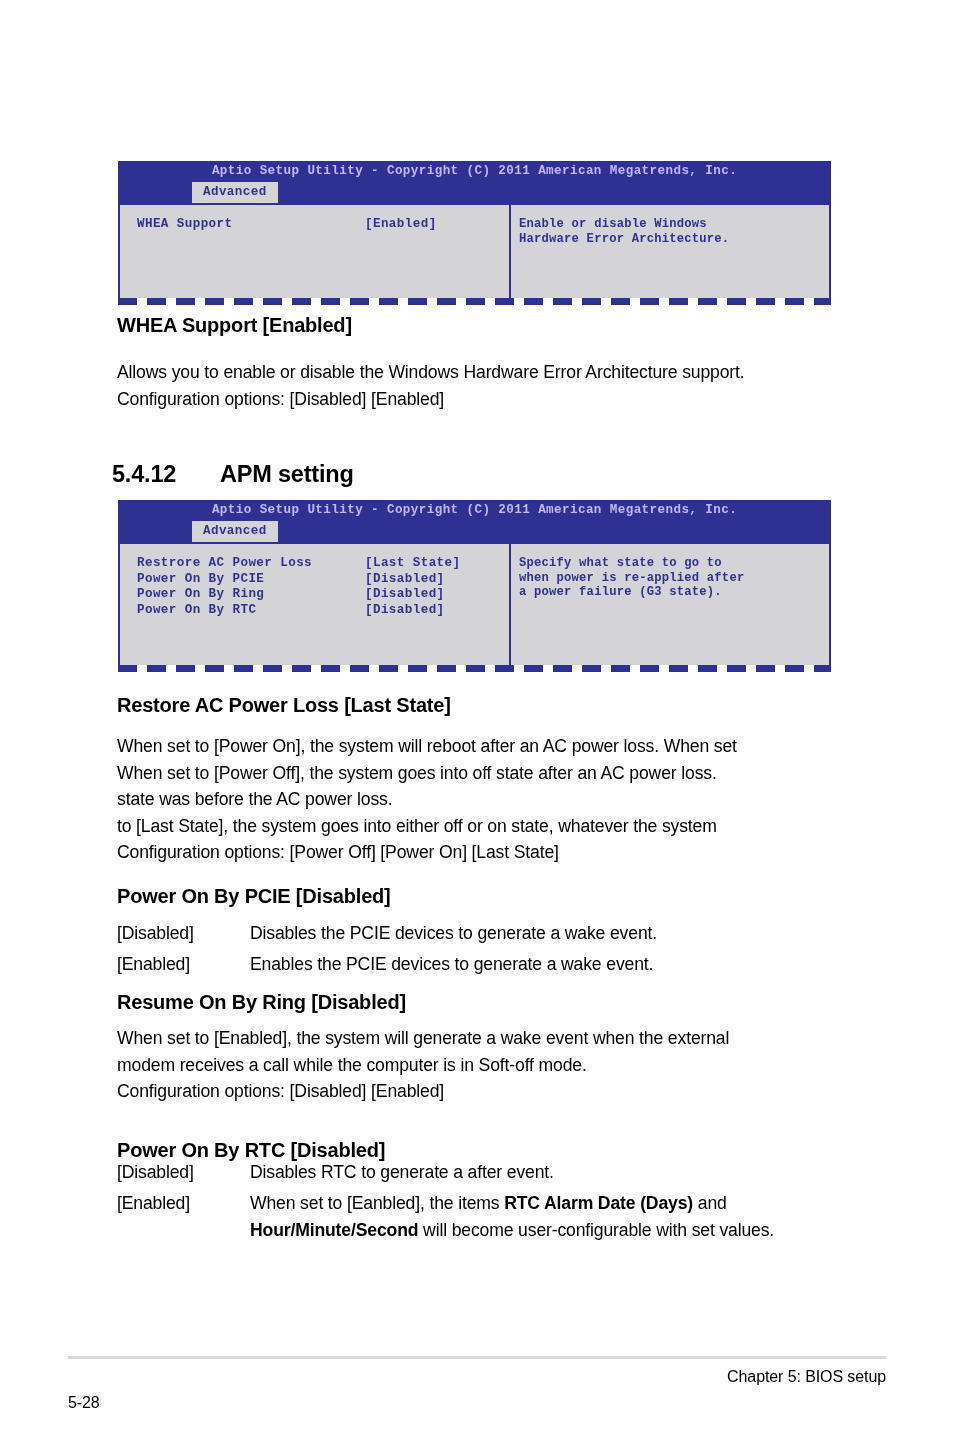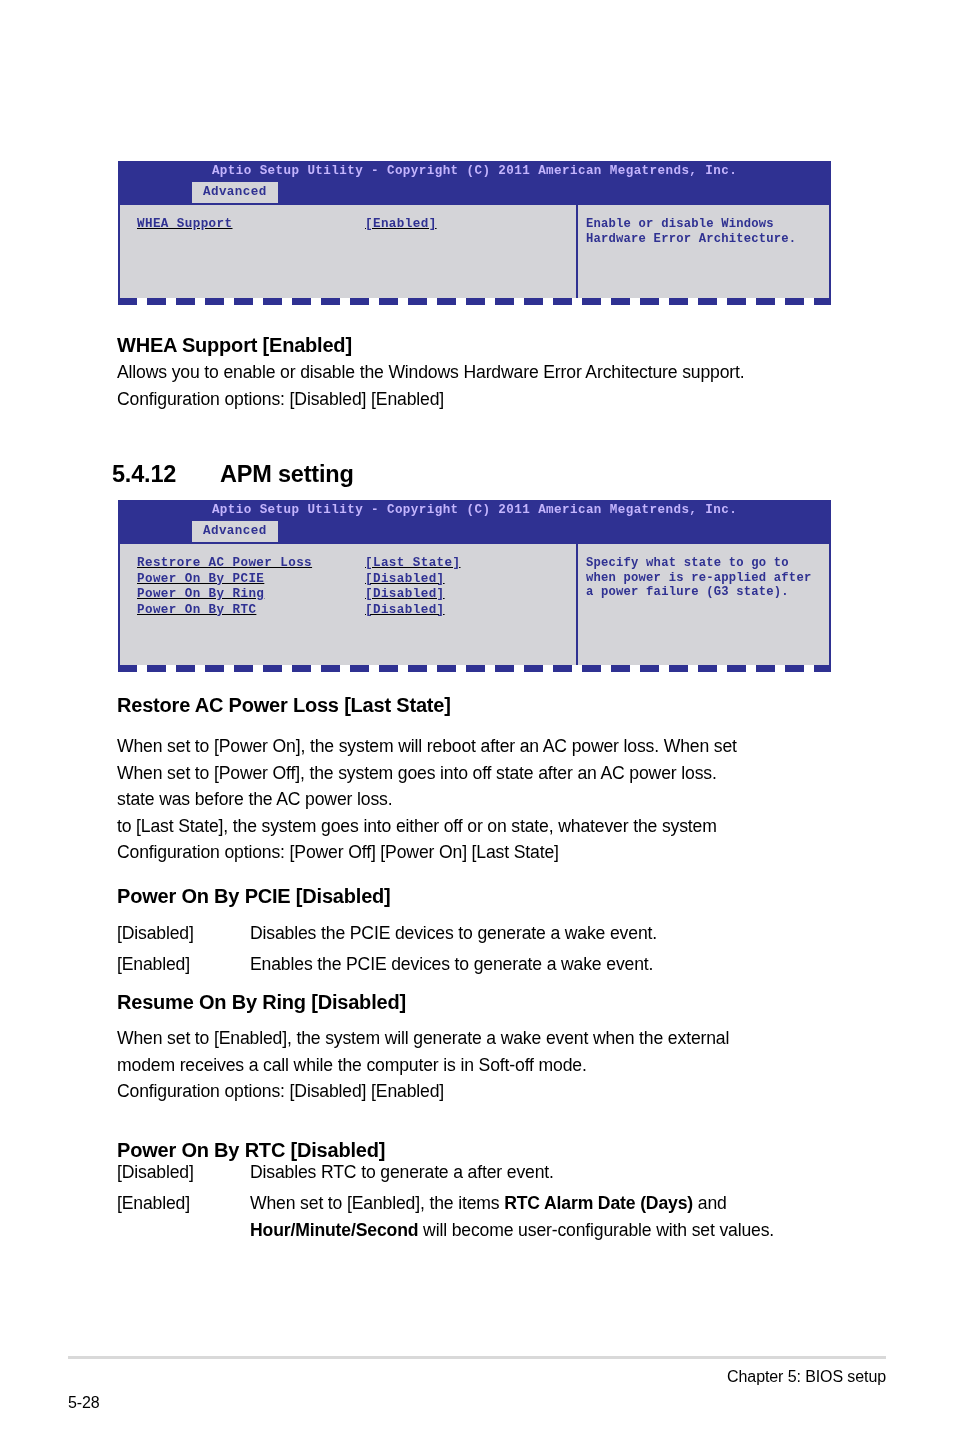--- a/index.html
+++ b/index.html
@@ -75,26 +75,25 @@
   }
   .bios-body {
     position: relative;
     background: #d4d4d8;
     border-left: 2px solid #2f3192;
     border-right: 2px solid #2f3192;
     display: flex;
   }
   .bios-pane-left {
     position: relative;
-    width: 458px;
+    width: 391px;
     border-top: 2px solid #2f3192;
     border-right: 2px solid #2f3192;
     padding: 12px 0 0 17px;
     box-sizing: border-box;
-    text-decoration: underline;
   }
   .bios-pane-right {
     position: relative;
     flex: 1;
     border-top: 2px solid #2f3192;
     padding: 12px 0 0 8px;
     box-sizing: border-box;
   }
   .bios-dash {
     height: 7px;
@@ -212,21 +211,21 @@
         </div>
       </div>
       <div class="bios-pane-right">
         <div class="bios-help">Enable or disable Windows</div>
         <div class="bios-help">Hardware Error Architecture.</div>
       </div>
     </div>
     <div class="bios-dash"></div>
   </div>
 
-  <div class="sub-heading" style="top:334px;">WHEA Support [Enabled]</div>
+  <div class="sub-heading" style="top:314px;">WHEA Support [Enabled]</div>
 
   <div class="para" style="top:359px; width:760px;">
     <div>Allows you to enable or disable the Windows Hardware Error Architecture support.</div>
     <div>Configuration options: [Disabled] [Enabled]</div>
   </div>
 
   <div class="section-heading" style="top:461px;">
     <span class="num">5.4.12</span><span>APM setting</span>
   </div>
 

